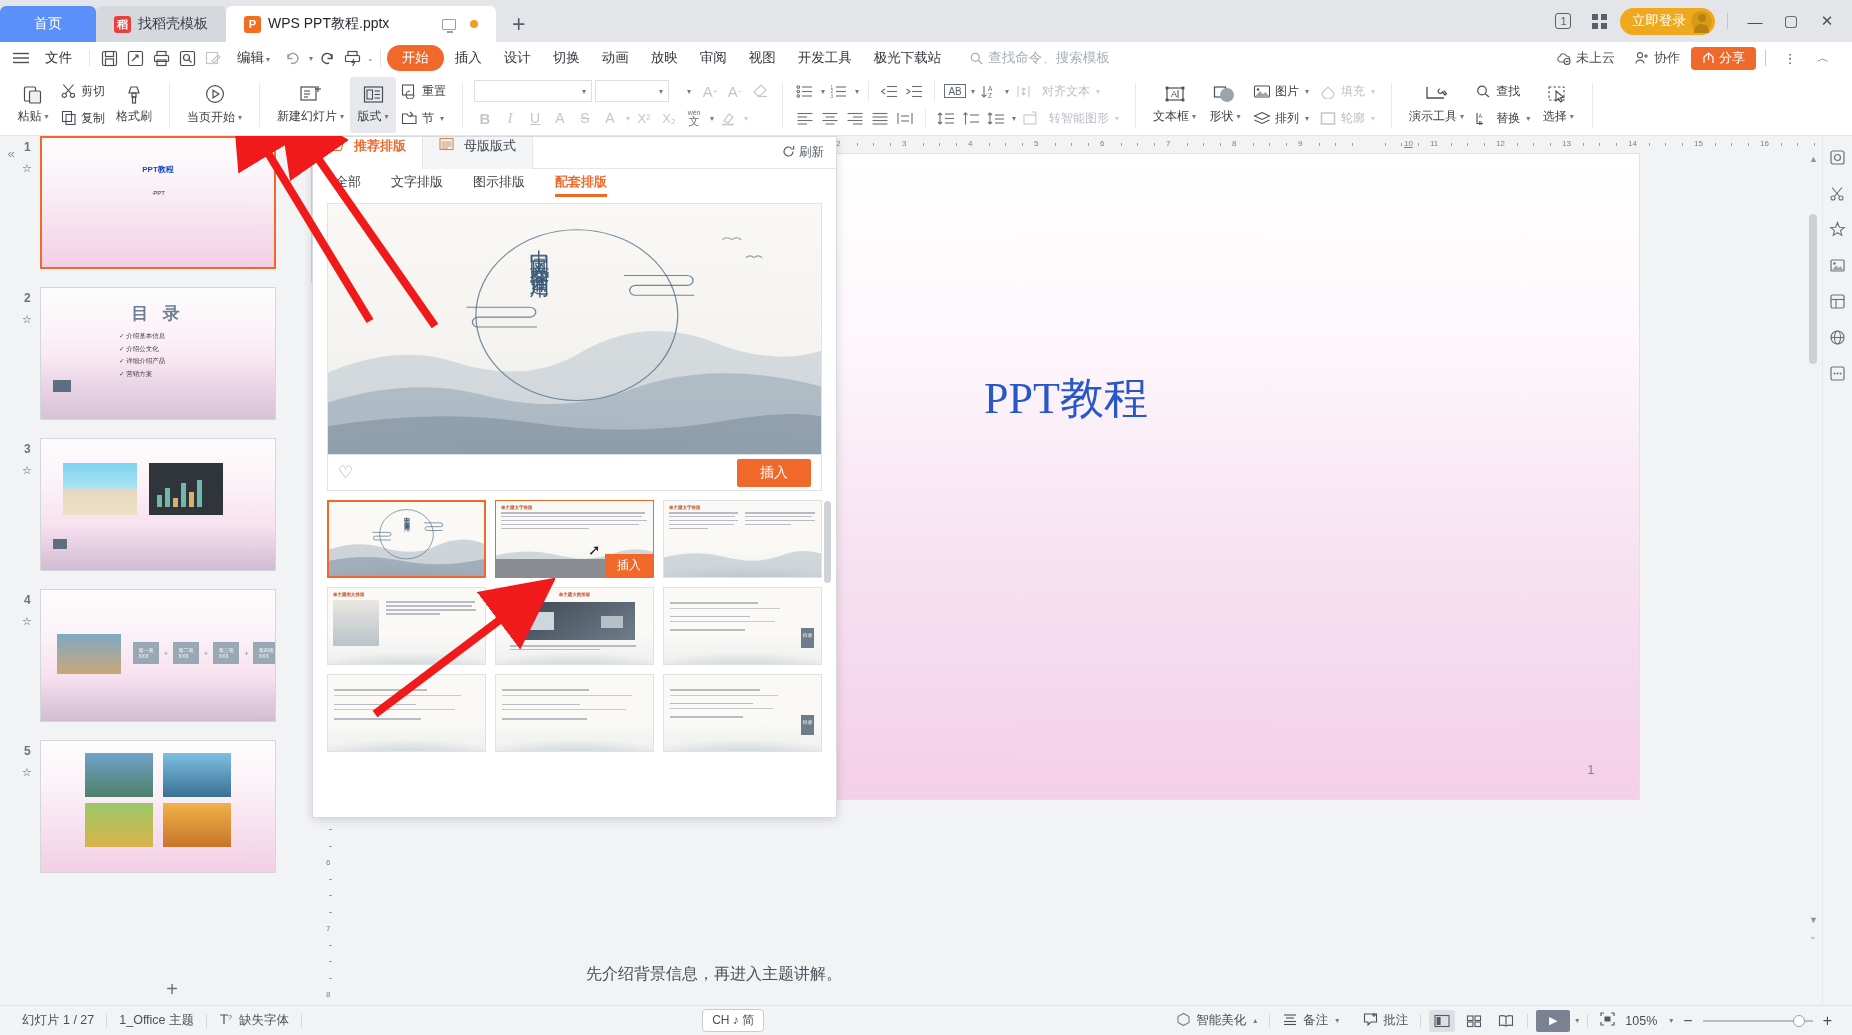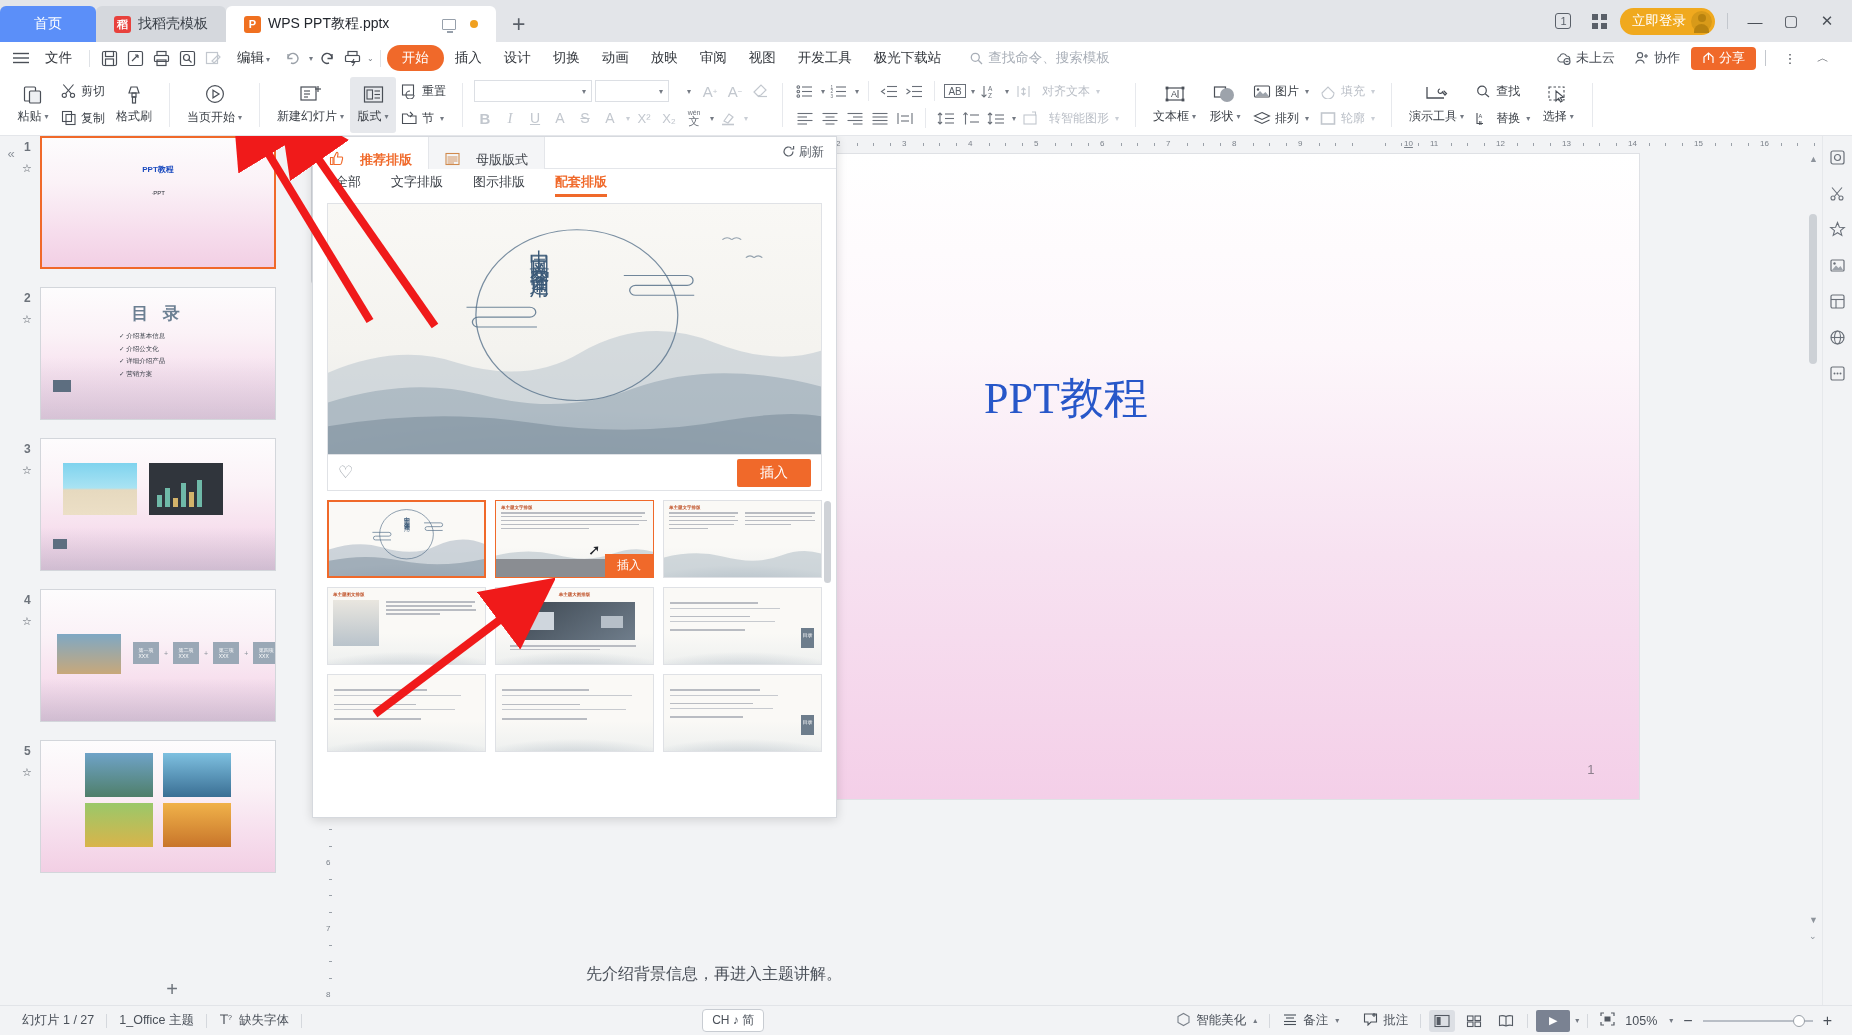--- a/index.html
+++ b/index.html
@@ -97,21 +97,21 @@
   .sl-title{ position:absolute; width:100%; text-align:center; color:#1b4bbf; font-weight:bold; }
   .sl-mu{ position:absolute; left:0; right:0; bottom:0; height:52%;
           background:linear-gradient(to top,rgba(150,165,180,.30),rgba(190,200,212,0) 90%); }
   .sl-mu2{ position:absolute; left:0; right:0; bottom:0; height:34%;
           background:linear-gradient(to top,rgba(120,140,160,.28),rgba(190,200,212,0) 95%); }
 
   
   .tplpanel{ position:absolute; left:312px; top:0; width:525px; height:682px; background:#fff;
              border:1px solid #d6d9de; box-shadow:0 2px 10px rgba(0,0,0,.14); z-index:40; display:flex; flex-direction:column;}
   .tplhead{ height:32px; display:flex; align-items:center; border-bottom:1px solid #e4e6ea; position:relative;}
-  .tpltab{ height:32px; display:flex; align-items:flex-end; gap:16px; padding:0 16px; font-size:13px; color:#40454c;}
+  .tpltab{ height:32px; display:flex; align-items:flex-start; gap:10px; padding:0 16px; font-size:13px; color:#40454c;}
   .tpltab.on{ color:#f0692a; font-weight:bold; background:#fff; }
   .tpltab.off{ background:#f4f5f7; border-left:1px solid #e4e6ea; border-right:1px solid #e4e6ea;}
   .refresh{ margin-left:auto; display:flex; align-items:center; gap:4px; font-size:12.5px; color:#5a6069; padding-right:12px;}
   .tplsubtabs{ height:30px; display:flex; align-items:center; gap:30px; padding:0 22px; font-size:13px; color:#3a3f46;}
   .subtab{ position:relative; padding-bottom:5px;}
   .subtab.on{ color:#f0692a; font-weight:bold; }
   .subtab.on:after{ content:""; position:absolute; left:0; right:0; bottom:-1px; height:2.5px; background:#f0692a;}
   .tplbig{ margin:4px 14px 0 14px; border:1px solid #e0e2e6; height:252px; background:#f7f6f2; position:relative; overflow:hidden;}
   .tplbar{ margin:0 14px; height:36px; border:1px solid #e0e2e6; border-top:none; display:flex; align-items:center;
            justify-content:space-between; padding:0 10px; background:#fff;}

